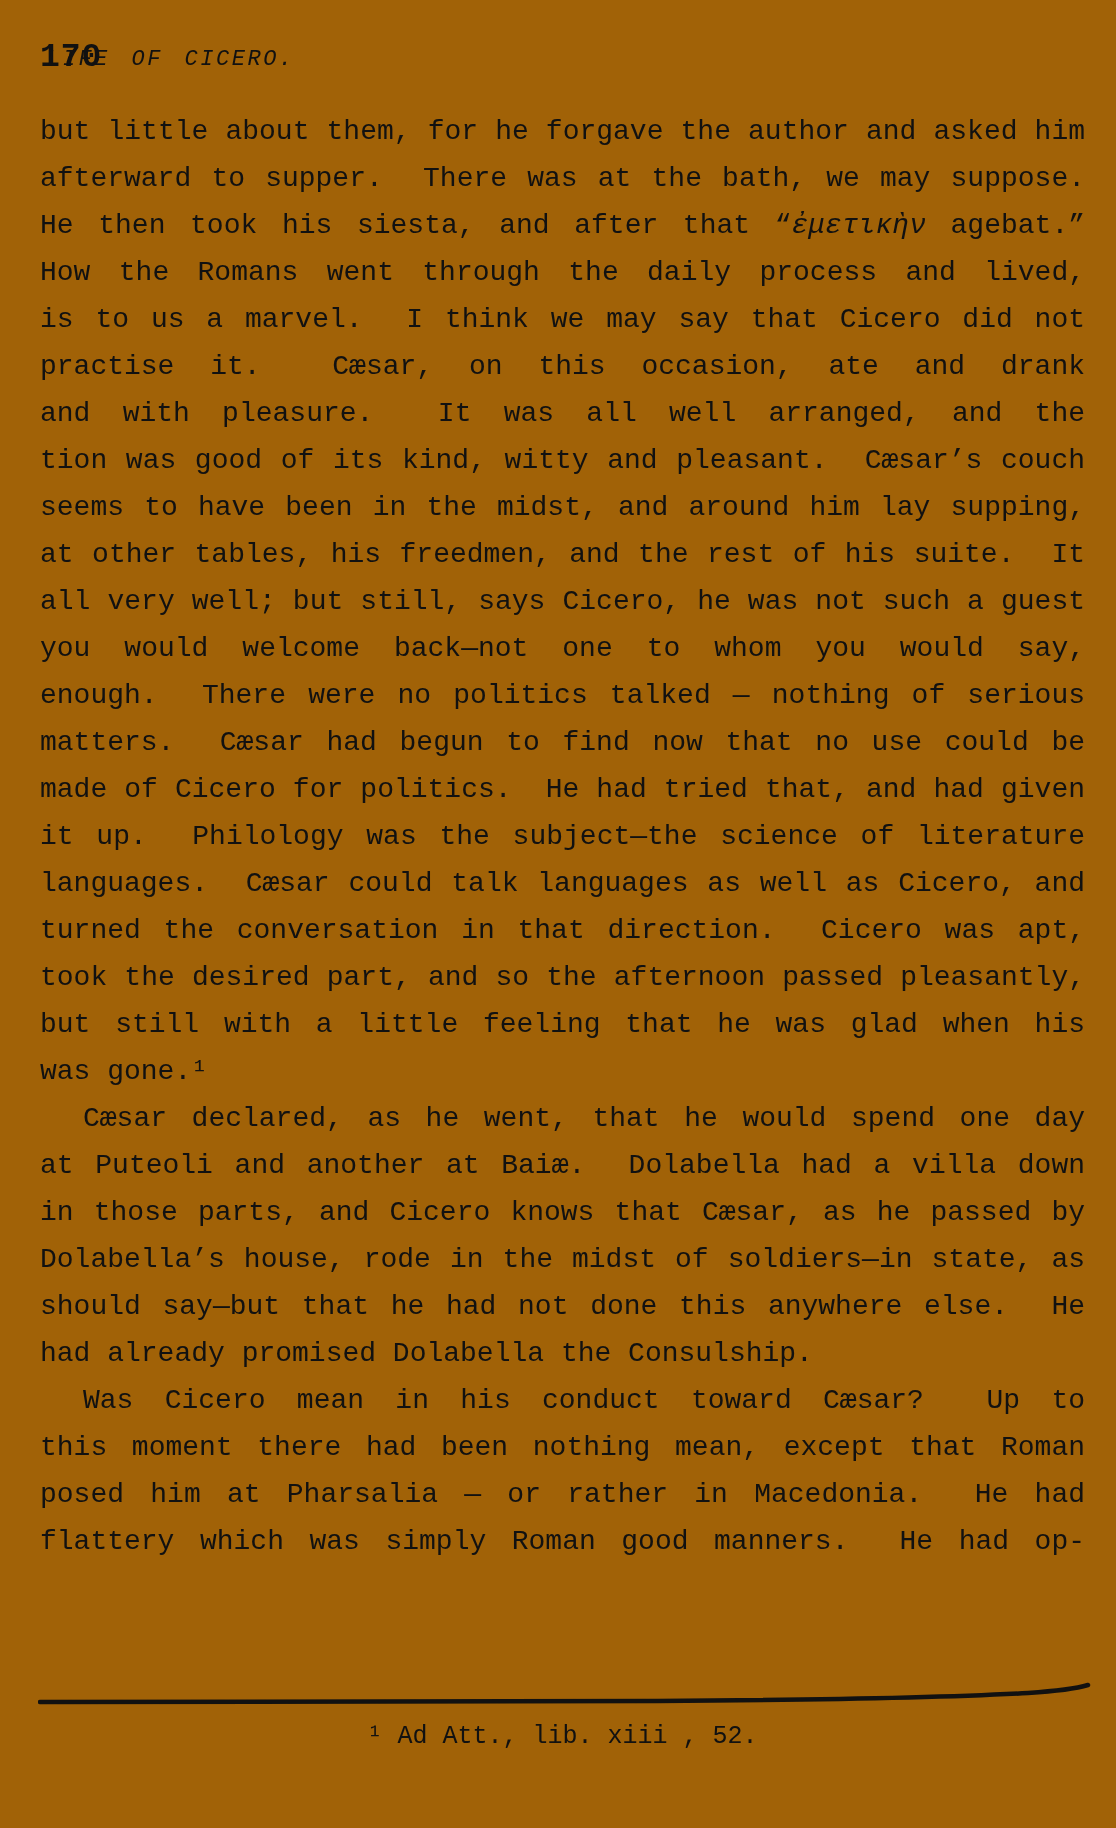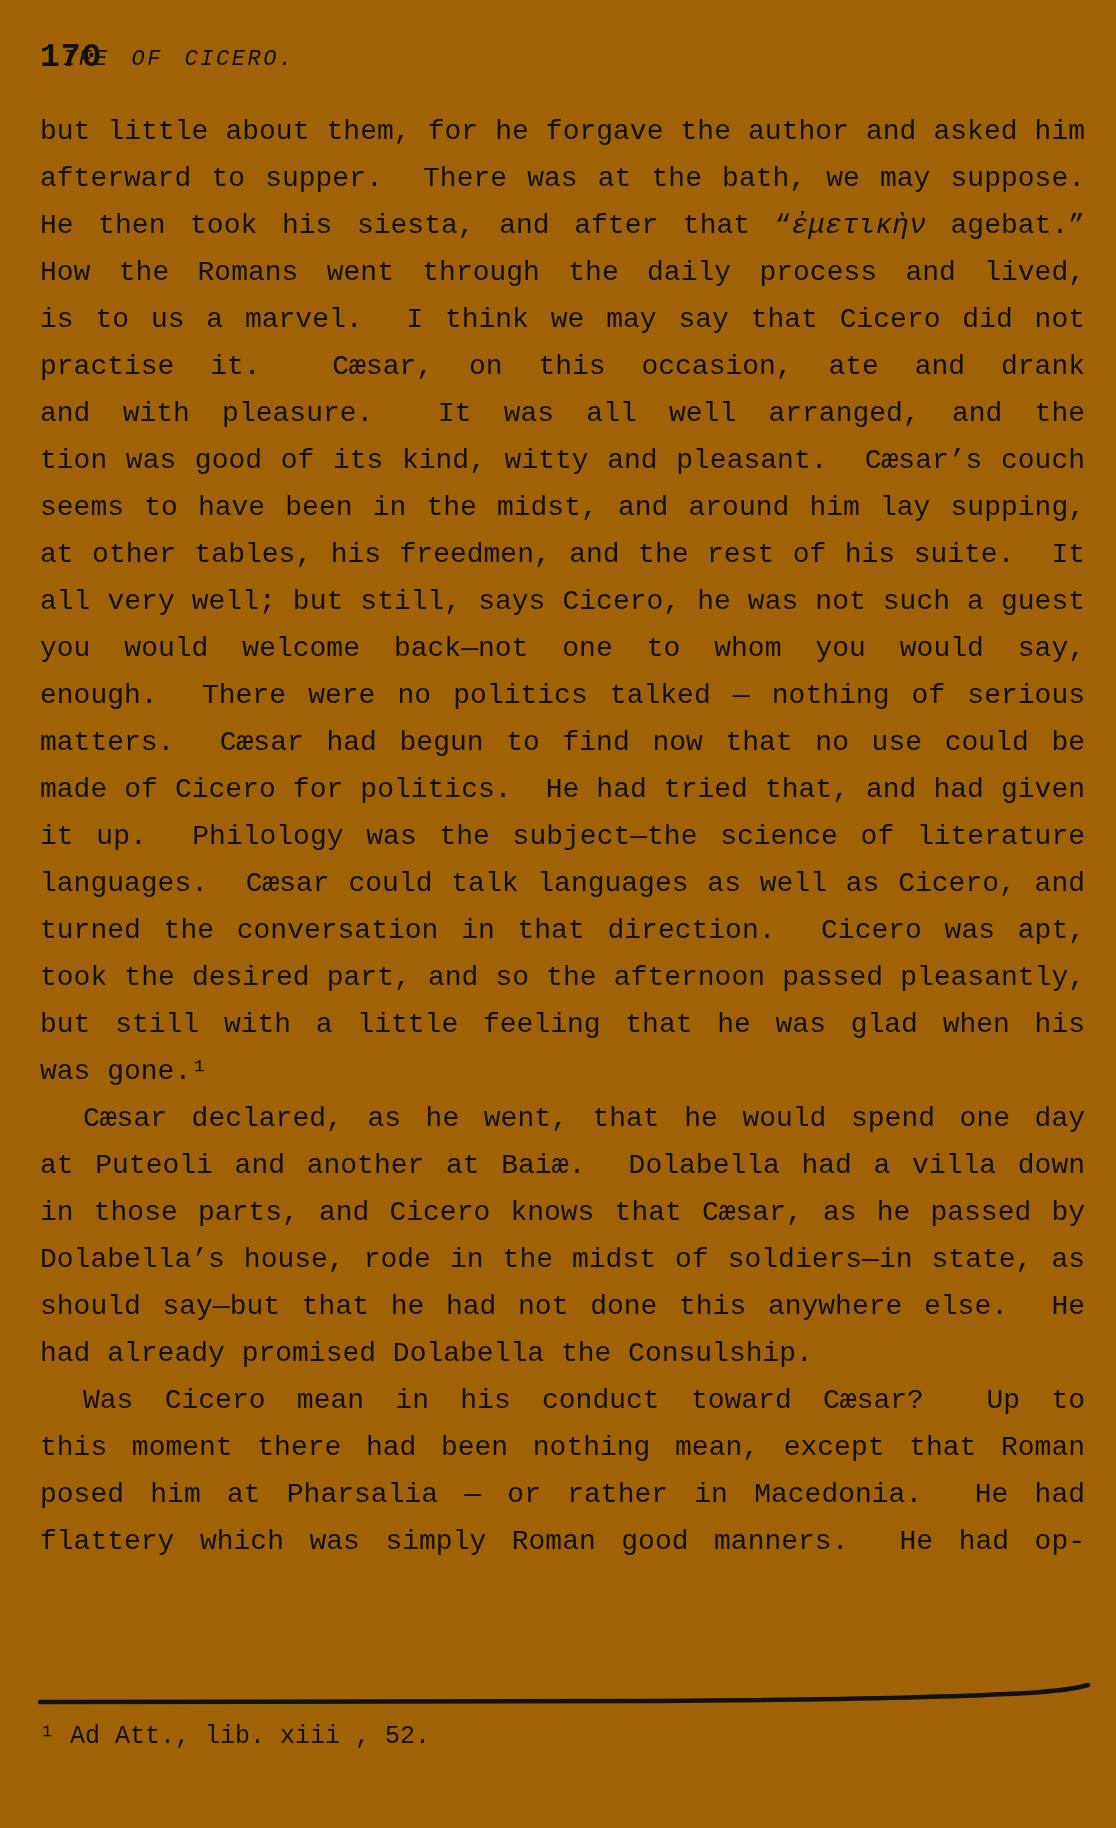--- a/index.html
+++ b/index.html
@@ -74,21 +74,21 @@
     top: 1682px;
     left: 38px;
     width: 1054px;
     height: 26px;
   }
   .footnote {
     position: absolute;
     top: 1720px;
     left: 40px;
     width: 1045px;
-    text-align: left;
+    text-align: center;
     font-size: 25px;
     line-height: 34px;
   }
 </style>
 </head>
 <body>
 
 <div class="page">
 
   <div class="header">

